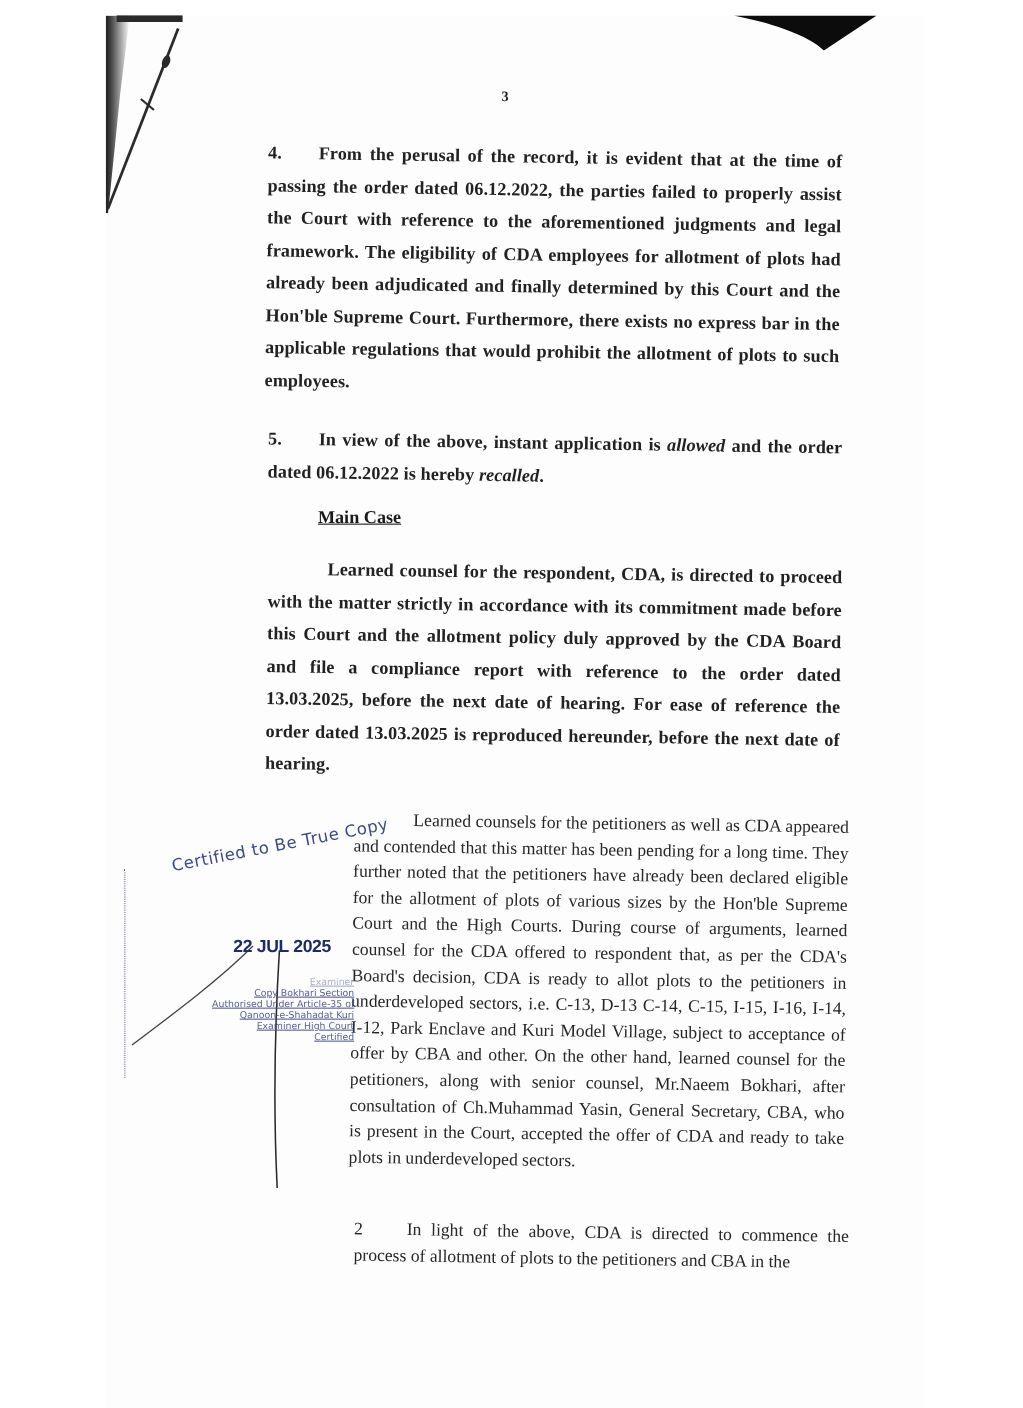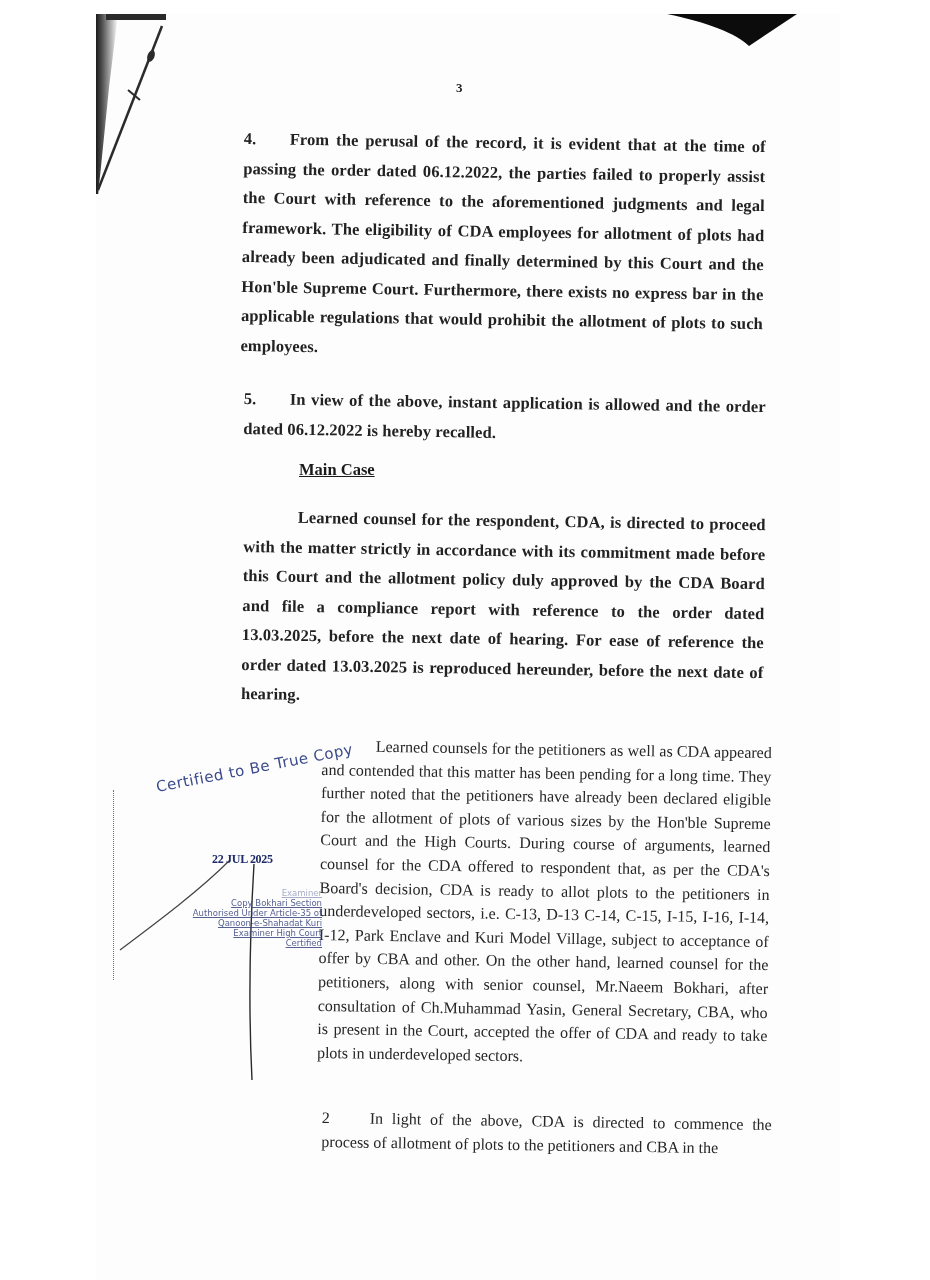--- a/index.html
+++ b/index.html
@@ -32,40 +32,40 @@
     position: absolute; left: 456px; top: 80px; font-size: 13px; font-weight: bold;
   }
   .para {
     position: absolute; left: 244px; width: 522px;
     font-size: 16.5px; line-height: 29.5px; text-align: justify;
     font-weight: bold; color: #222;
     transform: rotate(0.9deg); transform-origin: left top;
     letter-spacing: 0.1px;
   }
   .para .num { display: inline-block; width: 46px; }
-  .para b.strong { font-weight: 900; }
+  .para b.strong { font-weight: 900; font-style: italic; }
   .heading {
     position: absolute; left: 289px; top: 460px;
-    font-size: 16.5px; font-weight: bold; text-decoration: underline; color: #1a1a1a; margin-left: 10px;
+    font-size: 16.5px; font-weight: bold; text-decoration: underline; color: #1a1a1a;
   }
   .quote {
     position: absolute; left: 322px; width: 450px;
     font-size: 16px; line-height: 23.6px; text-align: justify; color: #262626;
     transform: rotate(0.9deg); transform-origin: left top;
   }
   .indent { display: inline-block; width: 54px; }
   .quote .num { display: inline-block; width: 48px; }
   .stamp-cert {
     position: absolute; left: 158px; top: 778px; font-family: "DejaVu Sans", sans-serif;
     font-size: 15px; color: #3b4a8a; transform: rotate(-11deg); transform-origin: left bottom;
     letter-spacing: 0.5px;
   }
   .stamp-date {
-    position: absolute; left: 212px; top: 852px; font-family: Liberation Serif, serif;
-    font-size: 12px; font-weight: bold; color: #1e2a6a; letter-spacing: -0.3px;
+    position: absolute; left: 212px; top: 852px; font-family: Liberation Sans, sans-serif;
+    font-size: 16px; font-weight: bold; color: #1e2a6a; letter-spacing: -0.3px;
   }
   .stamp-block {
     position: absolute; left: 172px; top: 888px; width: 150px;
     font-family: "DejaVu Sans", sans-serif; font-size: 8.5px; line-height: 10px;
     color: #3a4680; text-align: right; opacity: 0.85;
   }
   .stamp-block div { white-space: nowrap; text-decoration: underline; }
   .stamp-block .faint { color: #9aa0c0; }
   .sign-line {
     position: absolute; left: 100px; top: 780px; width: 240px; height: 300px;

